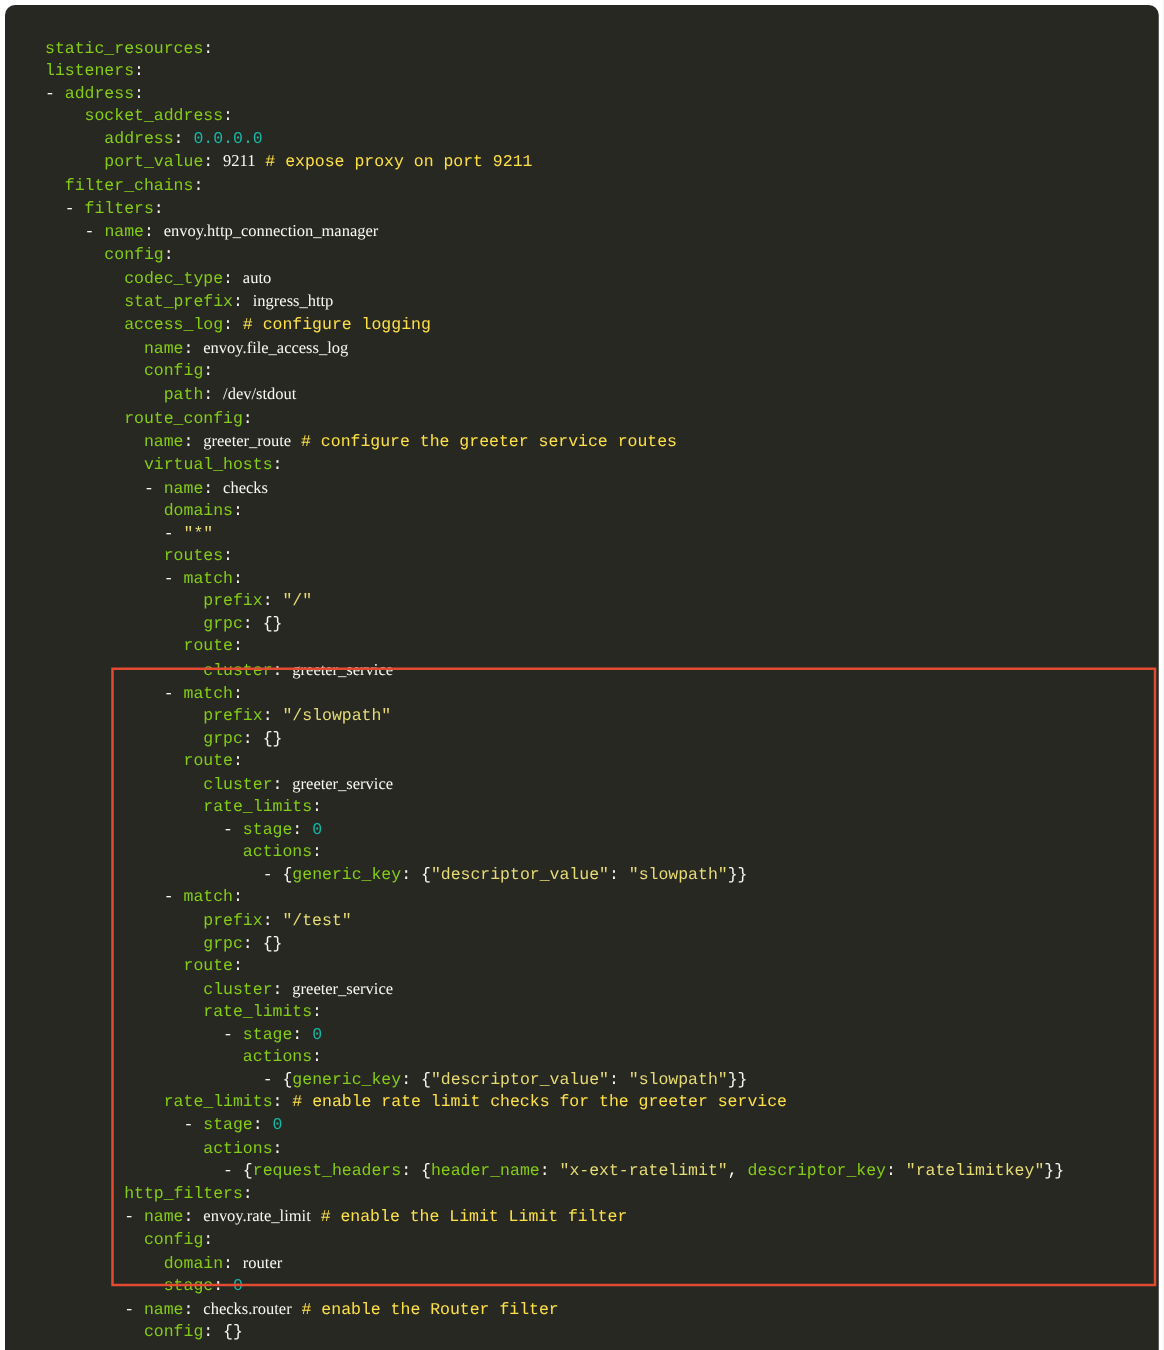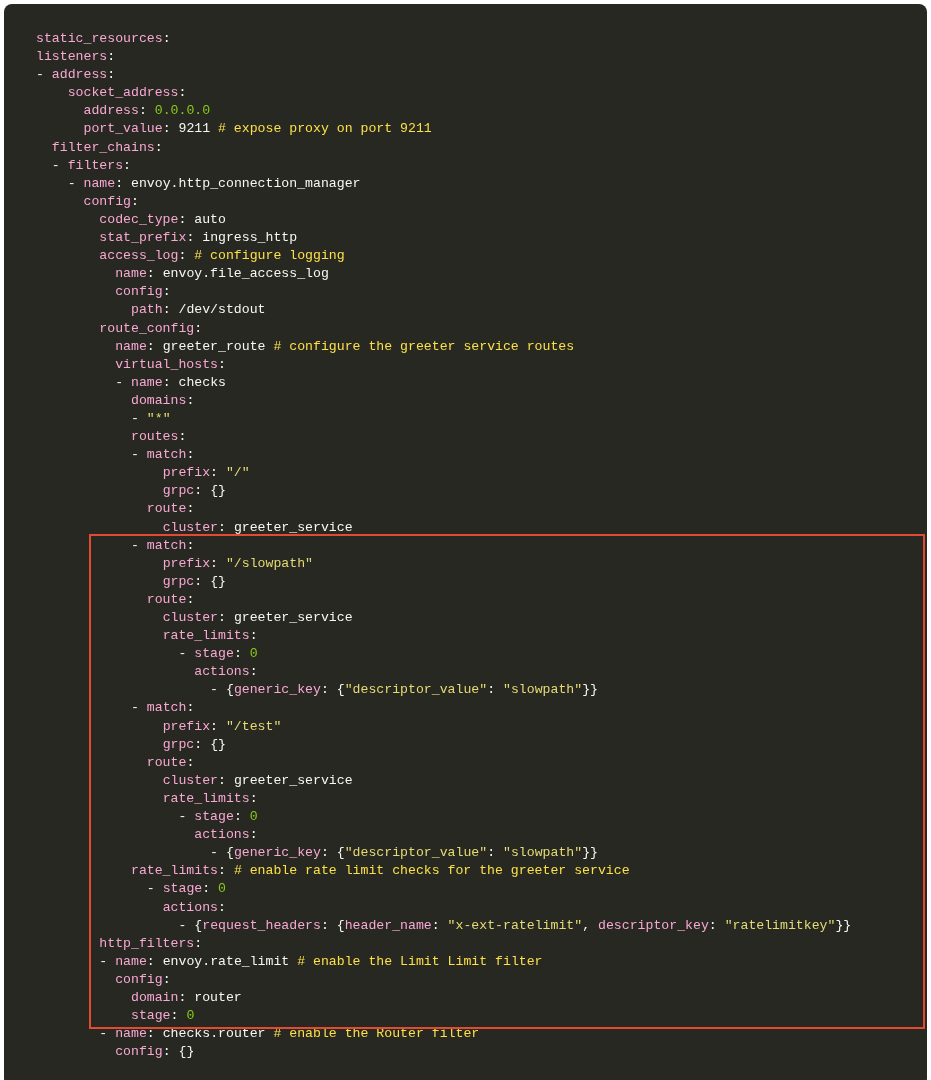--- a/index.html
+++ b/index.html
@@ -13,24 +13,24 @@
     padding: 26px 32px;
     margin: 4px;
     font-family: "SFMono-Regular", Consolas, "Liberation Mono", Menlo, monospace;
     font-size: 13.2px;
     line-height: 18.1px;
     white-space: pre;
     overflow-x: auto;
     position: relative;
     color: #f8f8f2;
   }
-  .key { color: #f9a8d4; }      
+  .key { color: #84cc16; }      
   .str { color: #e6db74; }      
-  .num { color: #84cc16; }      
-  .val { color: #f8f8f2; }      
+  .num { color: #14b8a6; }      
+  .val { color: #f8f8f2; font-family: Liberation Serif, serif; }      
   .comment { color: #fde047; }  
   .punc { color: #f8f8f2; }     
   .dash { color: #f8f8f2; }
   .brace { color: #f8f8f2; }
   .highlight-box {
     position: absolute;
     border: 2px solid #e34a32;
     pointer-events: none;
   }
 </style>

